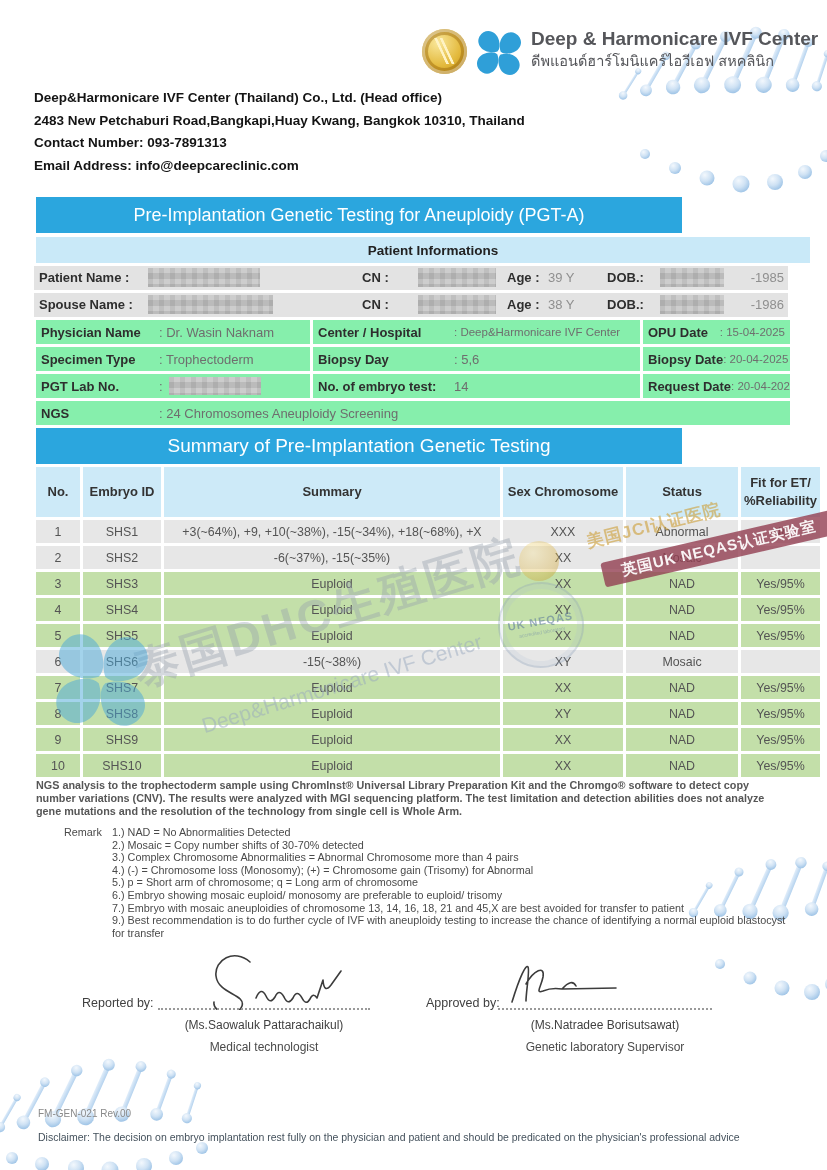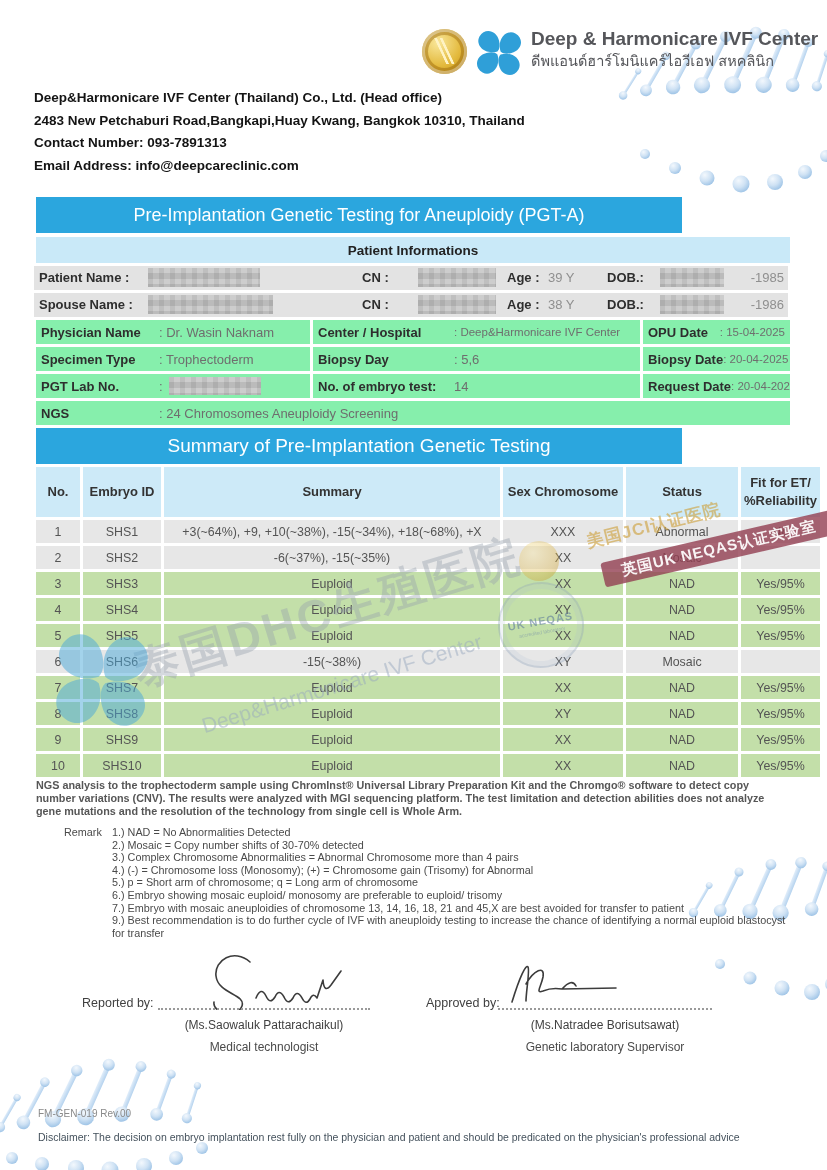--- a/index.html
+++ b/index.html
@@ -18,21 +18,21 @@
   .brand-text{line-height:1.15;padding-top:2px;}
   .brand-title{font-size:19px;font-weight:bold;color:#55565a;white-space:nowrap;}
   .brand-sub{font-size:14.5px;color:#55565a;margin-top:3px;white-space:nowrap;}
   .address{top:87px;left:34px;font-size:13.5px;font-weight:bold;color:#141414;line-height:22.5px;}
 
   
   .bar-blue{left:36px;width:646px;background:#2BA6DE;color:#fff;display:flex;align-items:center;justify-content:center;}
   .bar-title{top:197px;height:36px;font-size:18px;}
   .bar-summary{top:428px;height:36px;font-size:19px;}
   .bar-light{top:237px;left:36px;width:754px;height:26px;background:#C9E9F8;color:#222;
-             font-size:13.5px;font-weight:bold;display:flex;align-items:center;justify-content:center;}
+             font-size:13.5px;font-weight:bold;display:flex;align-items:center;justify-content:center;padding-left:20px;}
 
   
   .info-row{left:34px;width:754px;height:24px;background:#E3E3E3;font-size:13px;}
   .info-row .pos{position:absolute;top:4px;white-space:nowrap;}
   .lbl{font-weight:bold;color:#2e2e2e;}
   .val{color:#6e6e6e;}
   .val.dim{color:#8f8f8f;}
   .redact{position:absolute;top:2px;height:19px;background-color:#c7c7c7;
           background-image:linear-gradient(90deg,rgba(0,0,0,.07) 50%,transparent 50%),
                            linear-gradient(rgba(255,255,255,.10) 50%,rgba(0,0,0,.06) 50%);
@@ -412,21 +412,21 @@
   </svg>
   <div class="sig-label" style="left:82px;top:996px">Reported by:</div>
   <div class="sig-label" style="left:426px;top:996px">Approved by:</div>
   <div class="sign-line" style="left:158px;width:212px"></div>
   <div class="sign-line" style="left:498px;width:214px"></div>
   <div class="sig-name" style="left:158px;width:212px">(Ms.Saowaluk Pattarachaikul)</div>
   <div class="sig-name" style="left:498px;width:214px">(Ms.Natradee Borisutsawat)</div>
   <div class="sig-title" style="left:158px;width:212px">Medical technologist</div>
   <div class="sig-title" style="left:498px;width:214px">Genetic laboratory Supervisor</div>
 
-  <div class="abs form-no">FM-GEN-019 Rev.00</div>
+  <div class="abs form-no">FM-GEN-021 Rev.00</div>
   <div class="abs disclaimer">Disclaimer: The decision on embryo implantation rest fully on the physician and patient and should be predicated on the physician's professional advice</div>
 
   <div class="abs wm wm-cn noptr">泰国DHC生殖医院</div>
   <div class="abs wm wm-en noptr">Deep&amp;Harmonicare IVF Center</div>
   <svg class="abs wm wm-clover noptr" width="104" height="108" viewBox="-32 -32 64 64">
     <use href="#cloverg" fill="#4aa9d9"></use>
   </svg>
   <div class="abs wm wm-coin noptr"></div>
   <div class="abs wm wm-stamp noptr">
     <div>UK NEQAS</div>

